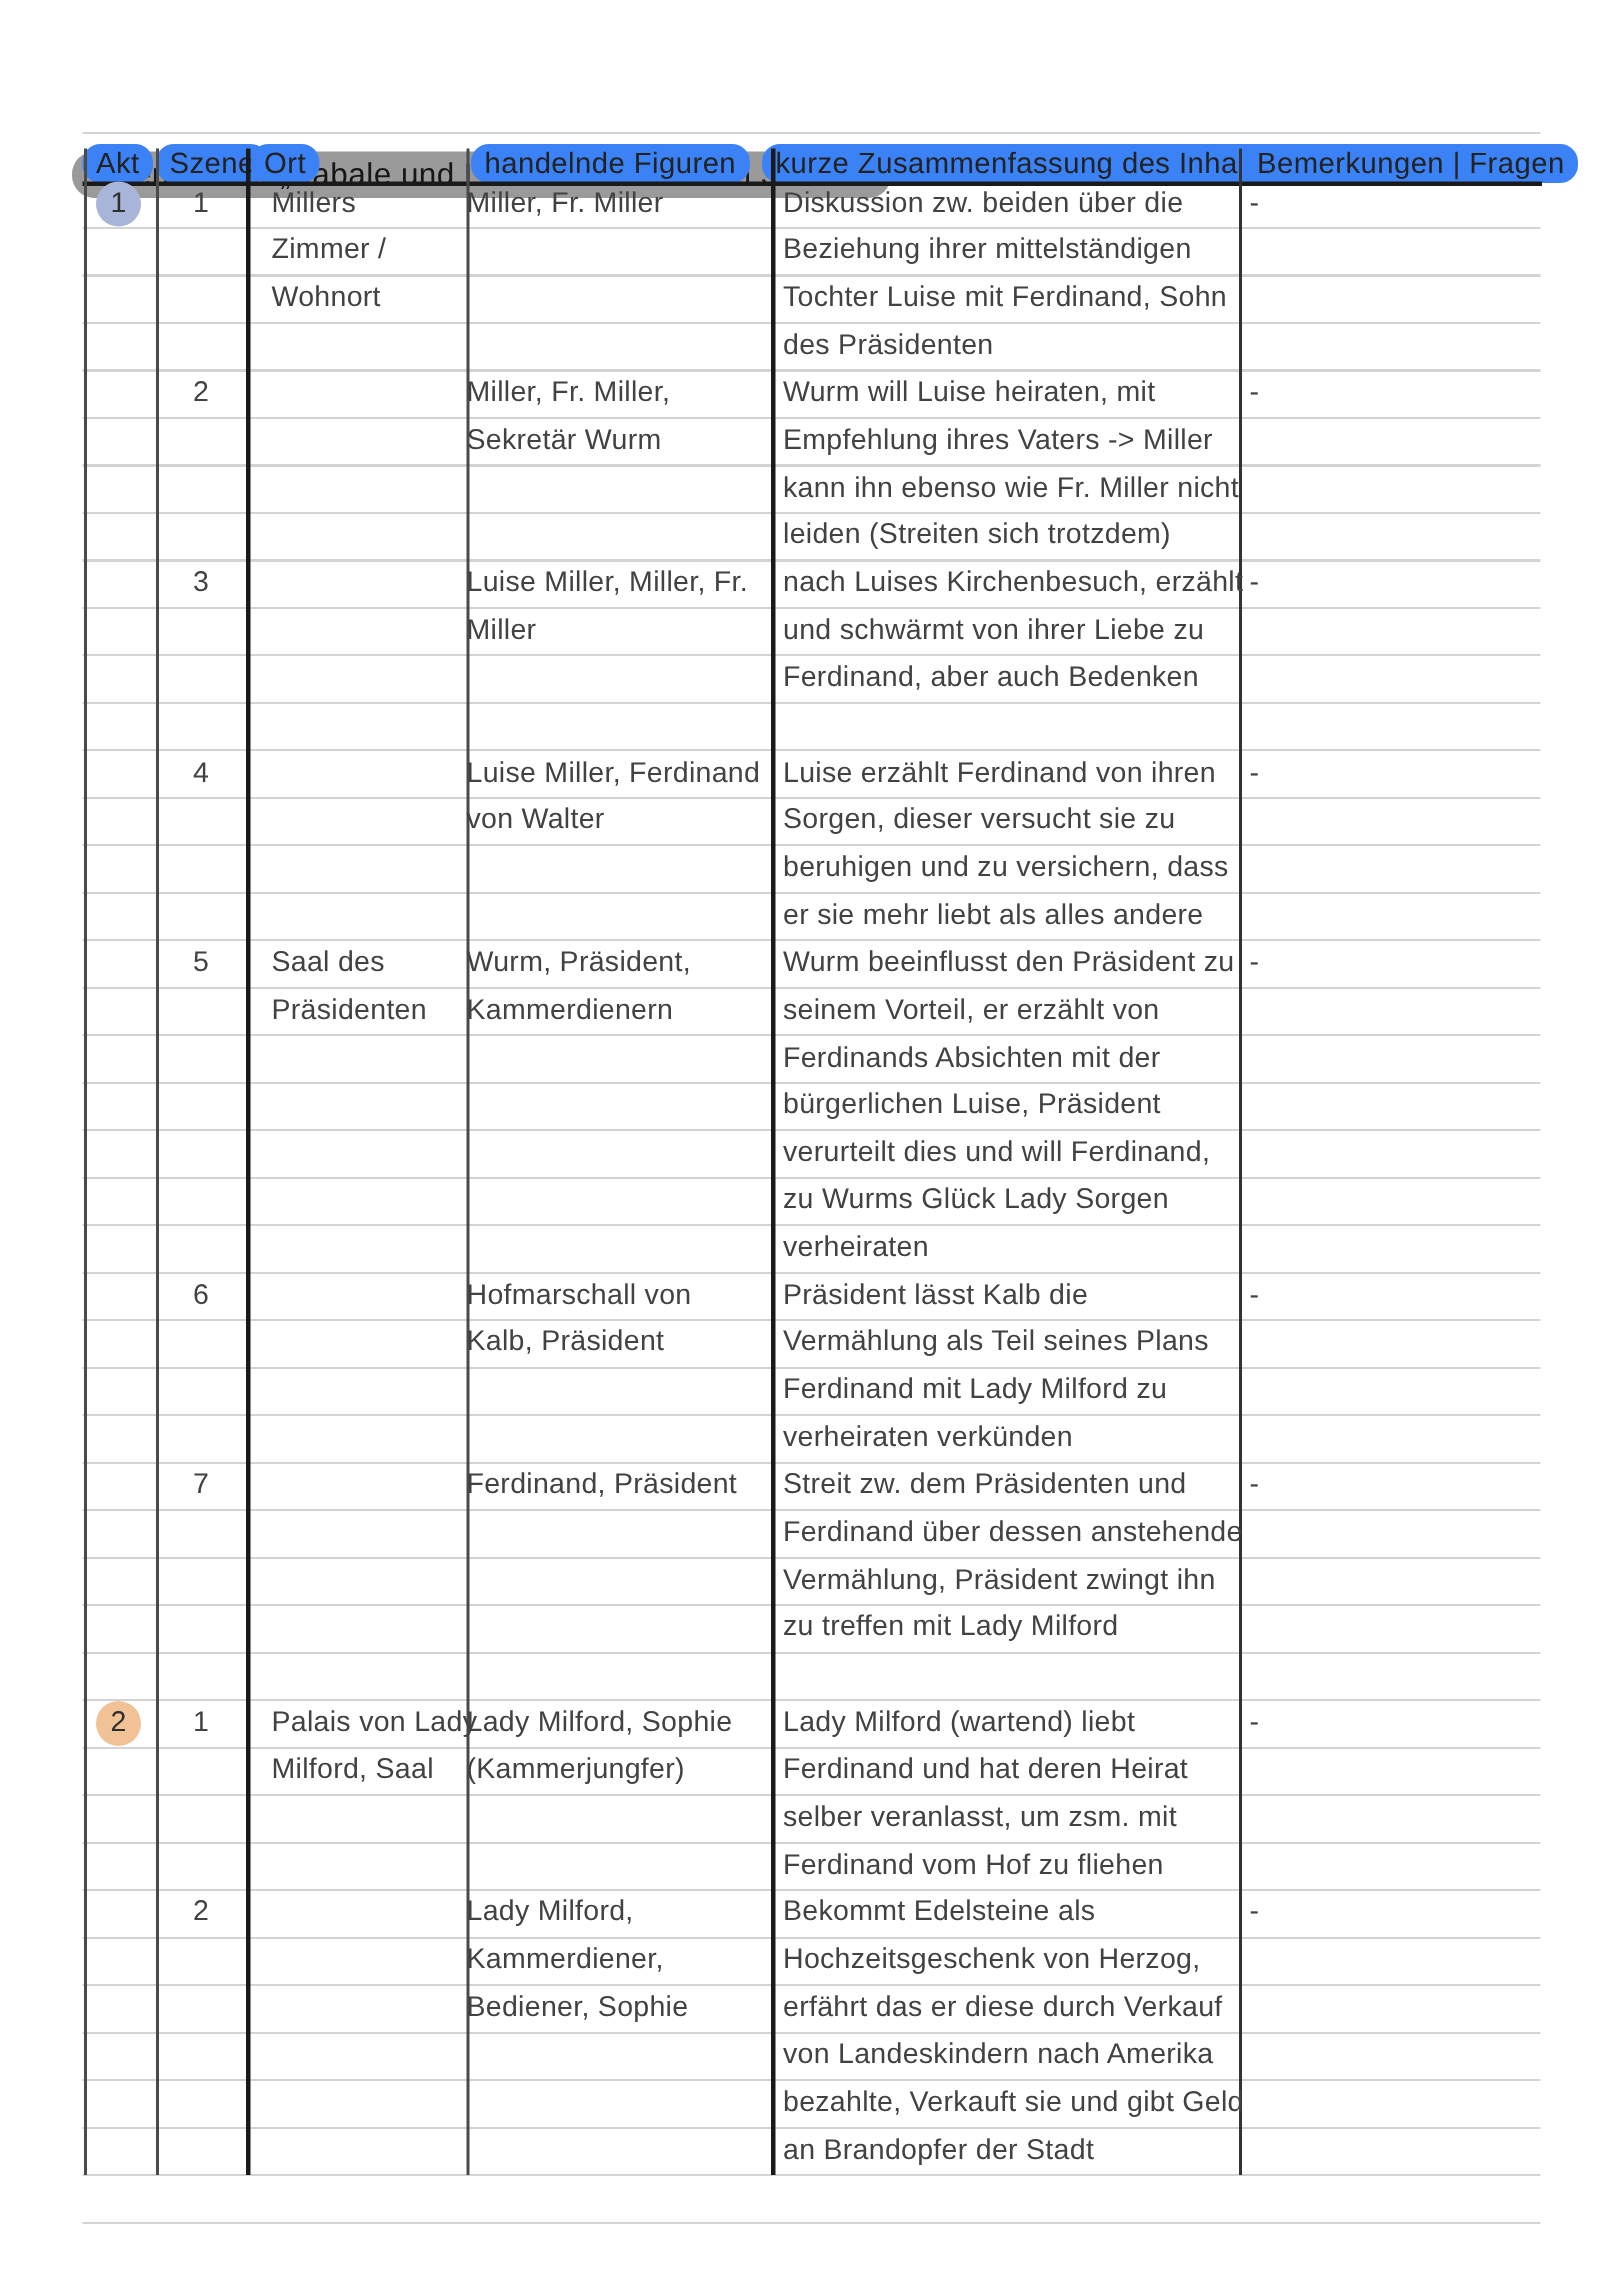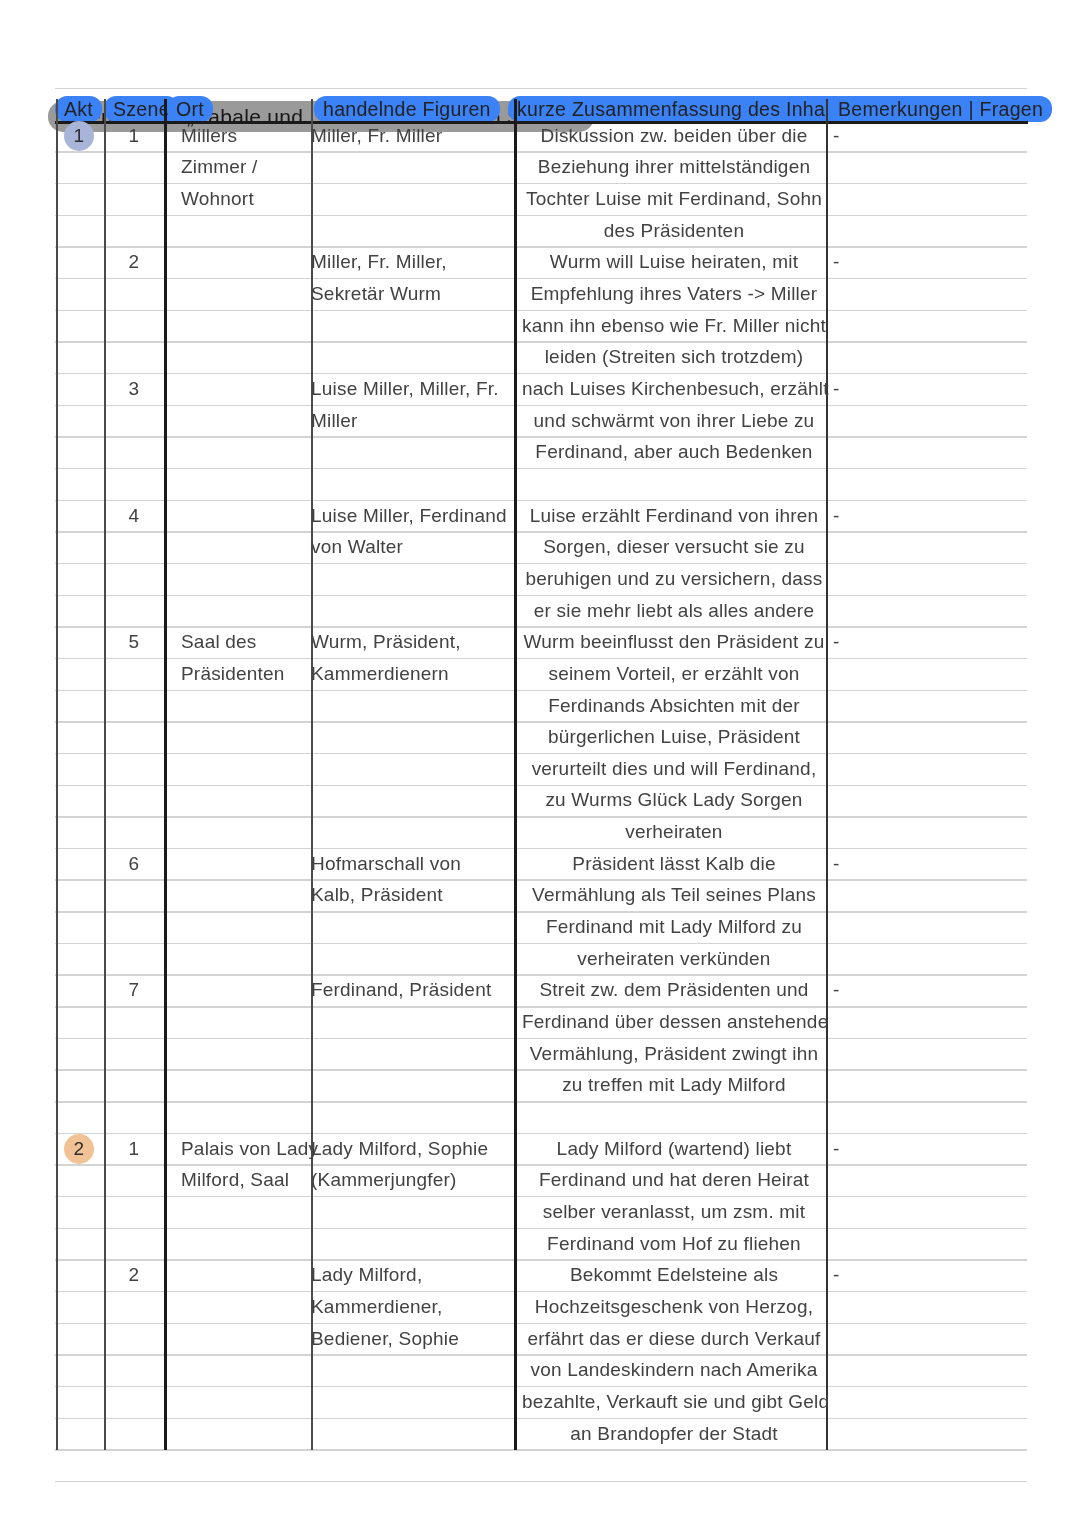--- a/index.html
+++ b/index.html
@@ -35,21 +35,21 @@
   .v-fig{left:514px;width:2.5px;background:#1a1a1a;}
   .v-sum{left:826px;width:2px;background:#333;}
   
   #table-body{position:absolute;left:0;top:119.7px;width:1080px;}
   .row{position:relative;width:1080px;}
   .cell{position:absolute;top:0;box-sizing:border-box;}
   .cell-akt{left:56px;width:48px;}
   .cell-szene{left:104px;width:60px;text-align:center;}
   .cell-ort{left:165px;width:146px;padding-left:16px;}
   .cell-fig{left:311px;width:204px;padding-left:0;}
-  .cell-sum{left:515px;width:311px;padding-left:7px;text-align:center;}
+  .cell-sum{left:515px;width:311px;padding-left:7px;}
   .cell-bem{left:826px;width:200px;padding-left:7px;}
   .tline{height:31.66px;line-height:31.66px;font-size:19px;letter-spacing:.2px;white-space:nowrap;color:#424242;}
   .akt-badge{
     display:inline-block;width:30px;height:30px;border-radius:50%;
     text-align:center;line-height:30px;font-size:19px;color:#2e2e2e;margin-left:8px;
   }
 </style>
 </head>
 <body>
 

